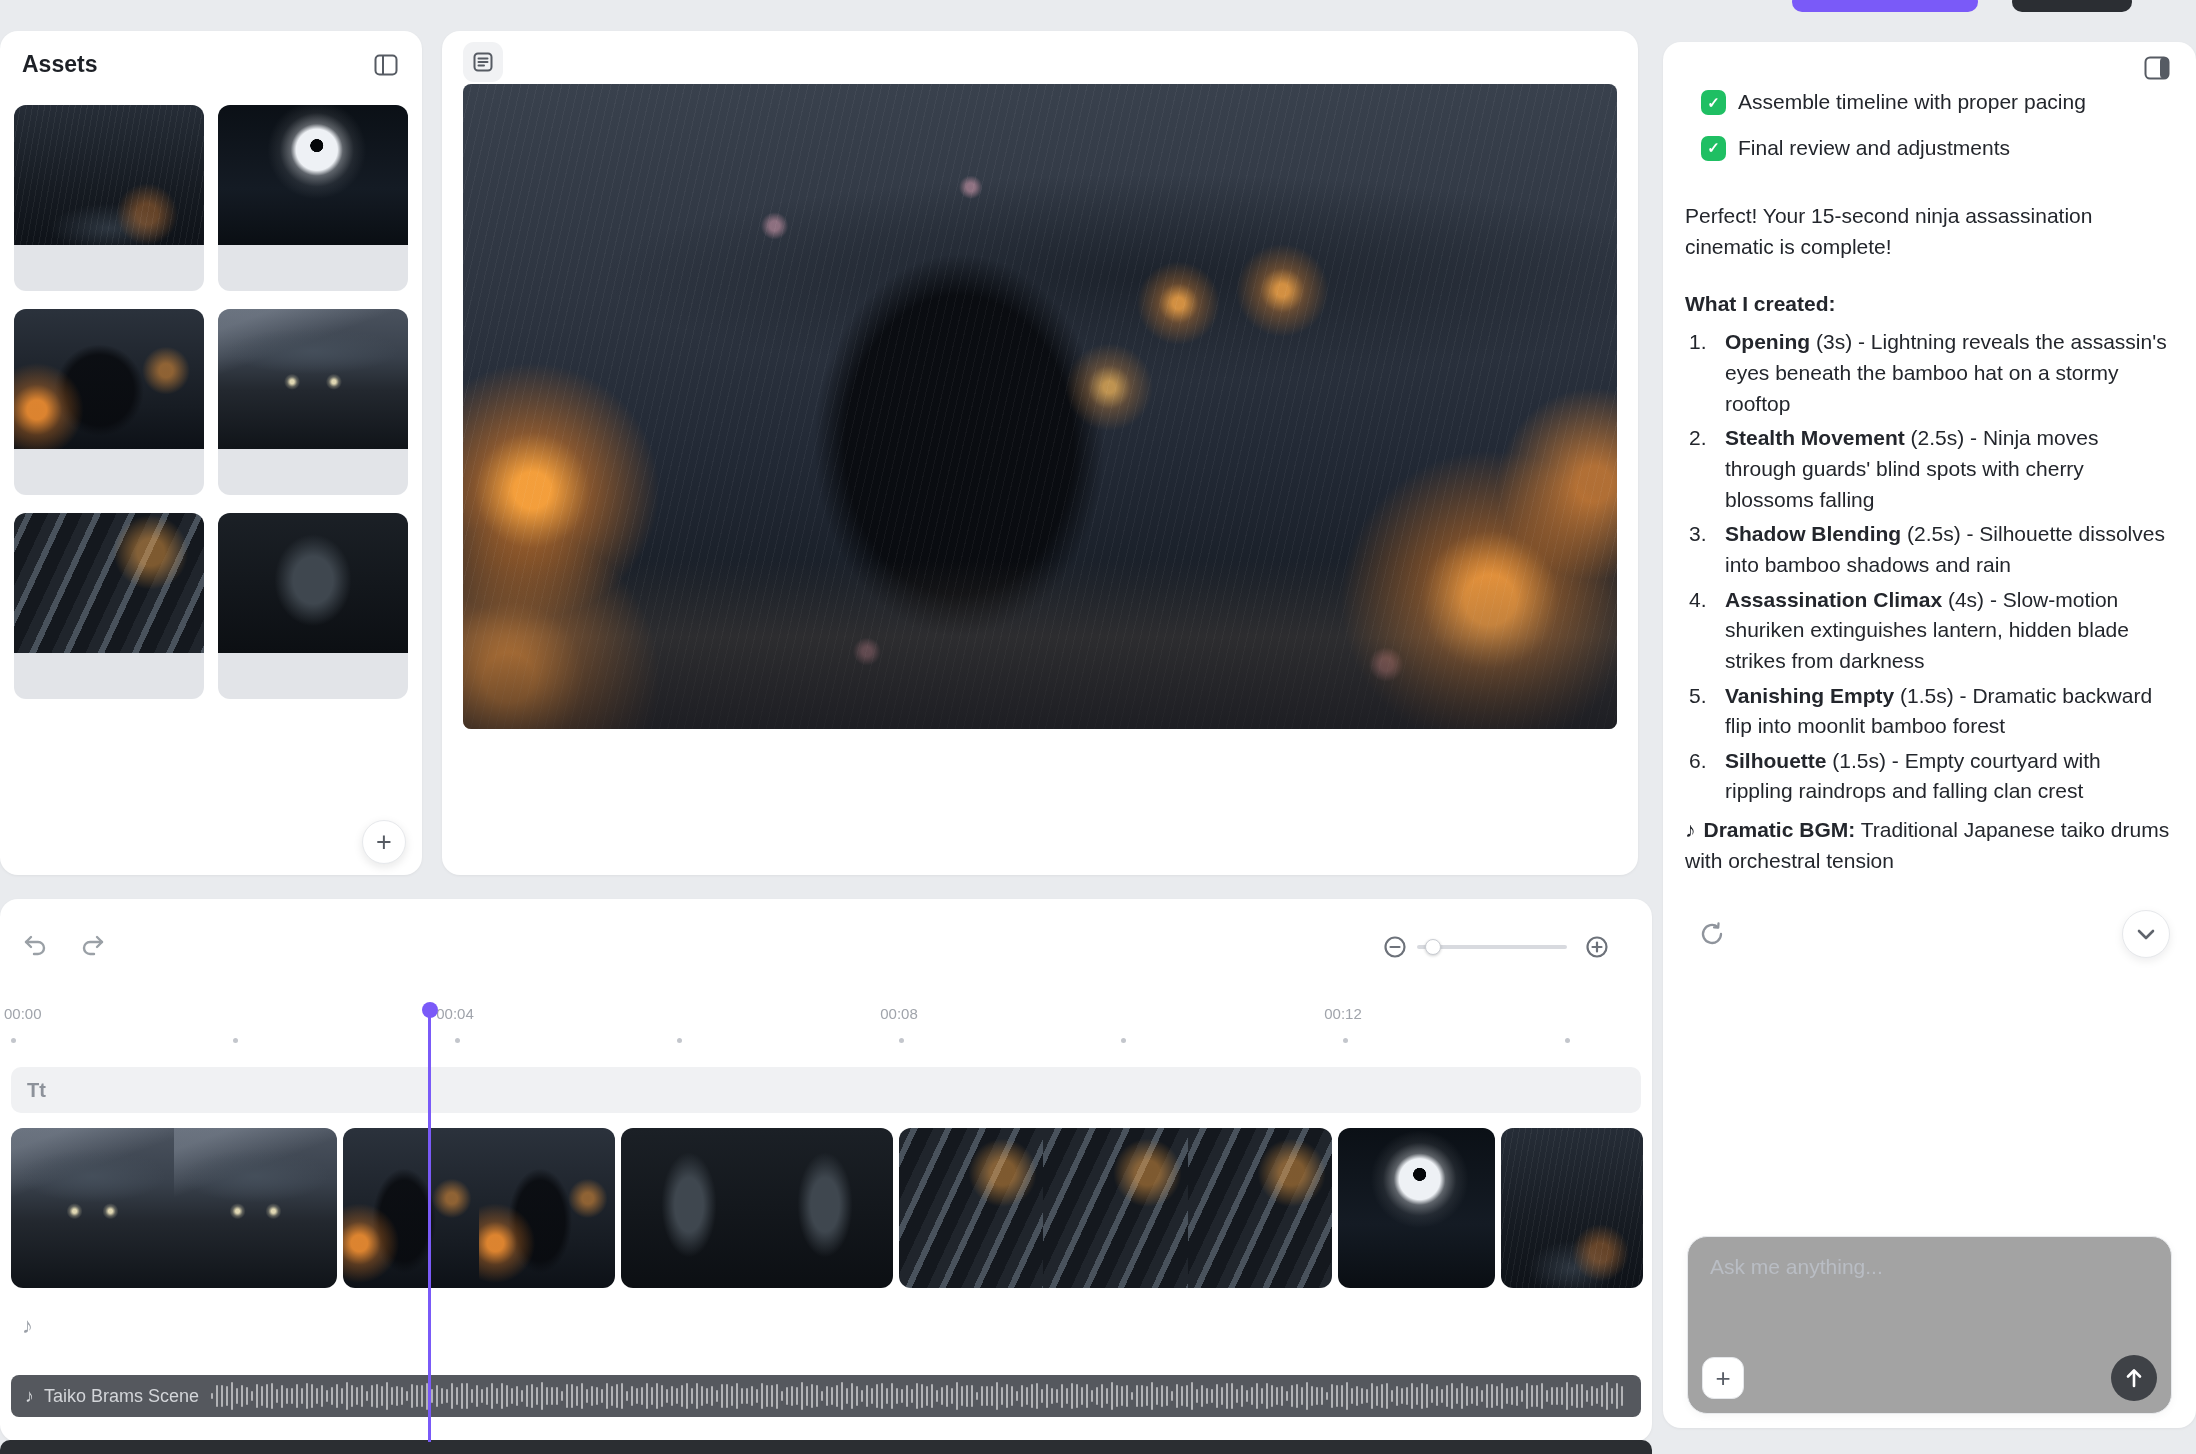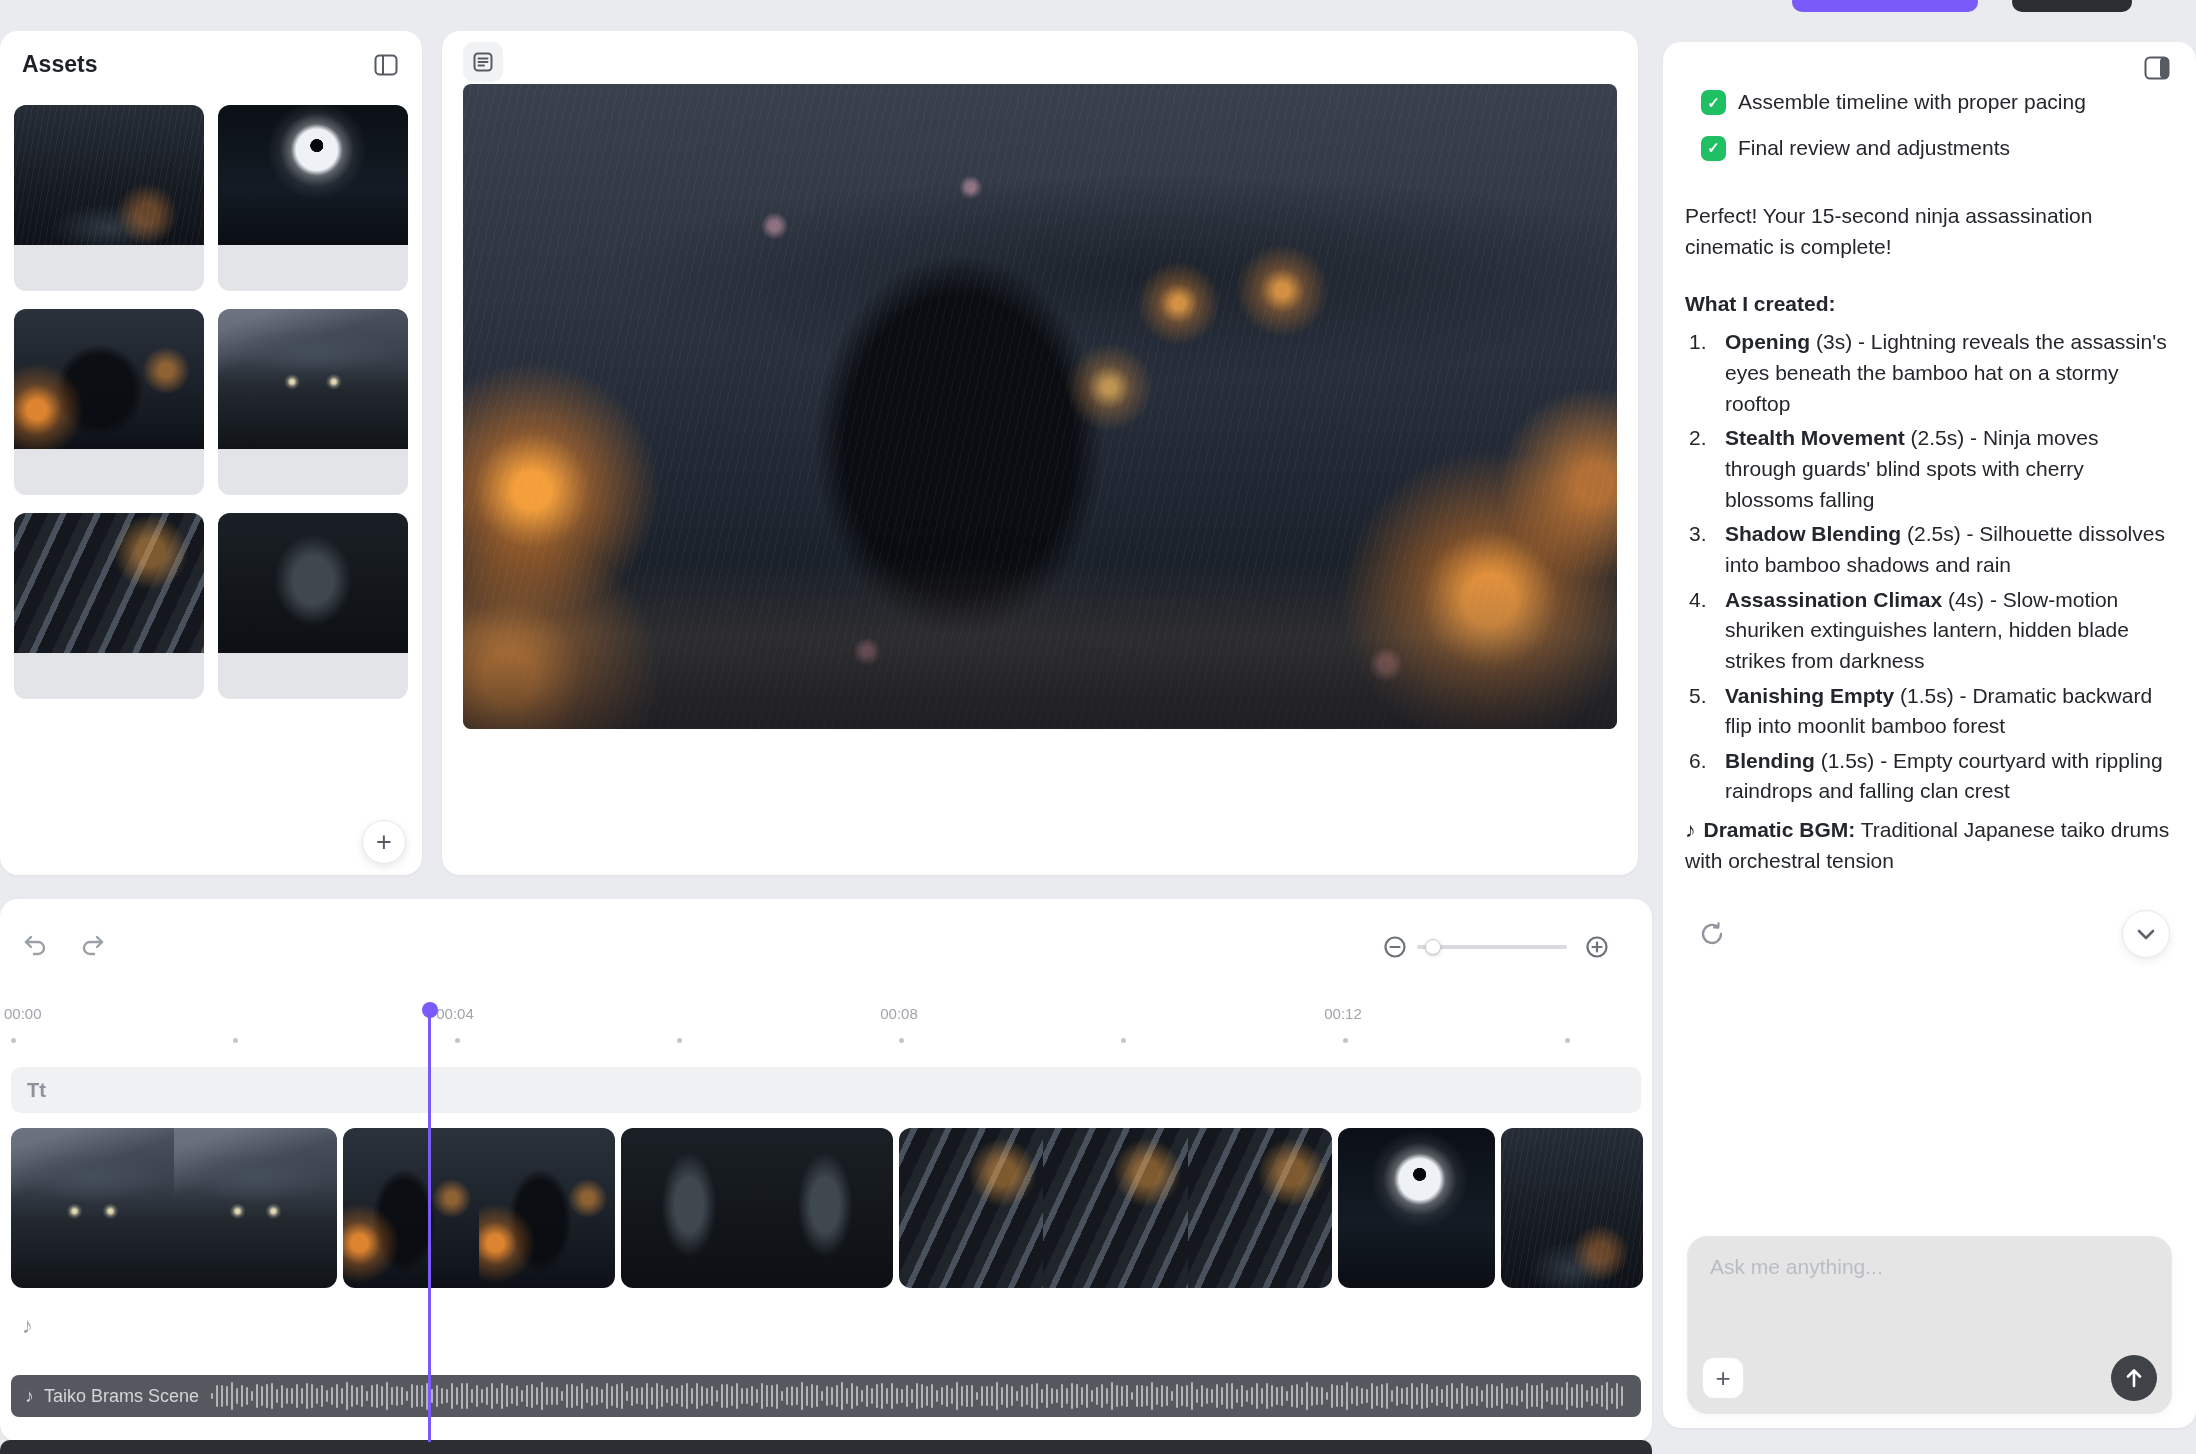--- a/index.html
+++ b/index.html
@@ -161,21 +161,21 @@
   .scene-text{flex:1;}
   .b{font-weight:700;}
   .bgm-line{margin-top:8px;}
   .bgm-note{font-size:21px;margin-right:8px;}
   .summary{margin-top:20px;}
   .chat-actions{display:flex;align-items:center;justify-content:space-between;margin-top:34px;padding-left:14px;}
   .refresh-btn{color:#8f949c;}
   .scroll-down-btn{width:48px;height:48px;border-radius:50%;background:#fff;border:1px solid #e6e8eb;
     box-shadow:0 3px 10px rgba(15,18,24,.08);display:flex;align-items:center;justify-content:center;cursor:pointer;color:#5f646c;}
   .chat-input{position:absolute;left:24px;right:24px;bottom:14px;height:178px;border-radius:20px;
-    background:#e5e5e5;border:1.5px solid #e8eaed;box-shadow:0 2px 8px rgba(15,18,24,.04);}
+    background:#a3a3a3;border:1.5px solid #e8eaed;box-shadow:0 2px 8px rgba(15,18,24,.04);}
   .chat-input input{position:absolute;left:22px;right:22px;top:18px;border:none;outline:none;background:transparent;
     font-family:"Liberation Sans",sans-serif;font-size:21px;color:#23262c;}
   .chat-input input::placeholder{color:#b9bdc4;}
   .attach-btn{position:absolute;left:14px;bottom:14px;width:42px;height:42px;border-radius:12px;border:1px solid #e5e7ea;
     background:#fff;color:#585d66;font-size:26px;display:flex;align-items:center;justify-content:center;cursor:pointer;}
   .send-btn{position:absolute;right:14px;bottom:12px;width:46px;height:46px;border-radius:50%;background:#3f4247;
     display:flex;align-items:center;justify-content:center;cursor:pointer;color:#fff;}
 </style>
 </head>
 <body>
@@ -639,21 +639,21 @@
       <li>
           <span class="scene-num">4.</span>
           <span class="scene-text"><span class="b">Assassination Climax</span><span> (4s) - Slow-motion shuriken extinguishes lantern, hidden blade strikes from darkness</span></span>
         </li>
       <li>
           <span class="scene-num">5.</span>
           <span class="scene-text"><span class="b">Vanishing Empty</span><span> (1.5s) - Dramatic backward flip into moonlit bamboo forest</span></span>
         </li>
       <li>
           <span class="scene-num">6.</span>
-          <span class="scene-text"><span class="b">Blending</span><span> (1.5s) - Empty courtyard with rippling raindrops and falling clan crest</span></span>
+          <span class="scene-text"><span class="b">Silhouette</span><span> (1.5s) - Empty courtyard with rippling raindrops and falling clan crest</span></span>
         </li>
     </ol>
 
     <p class="bgm-line">
       <span class="bgm-note">♪</span><span class="b">Dramatic BGM:</span><span> Traditional Japanese taiko drums with orchestral tension</span>
     </p>
 
 
     <div class="chat-actions">
       <button class="iconbtn refresh-btn">

